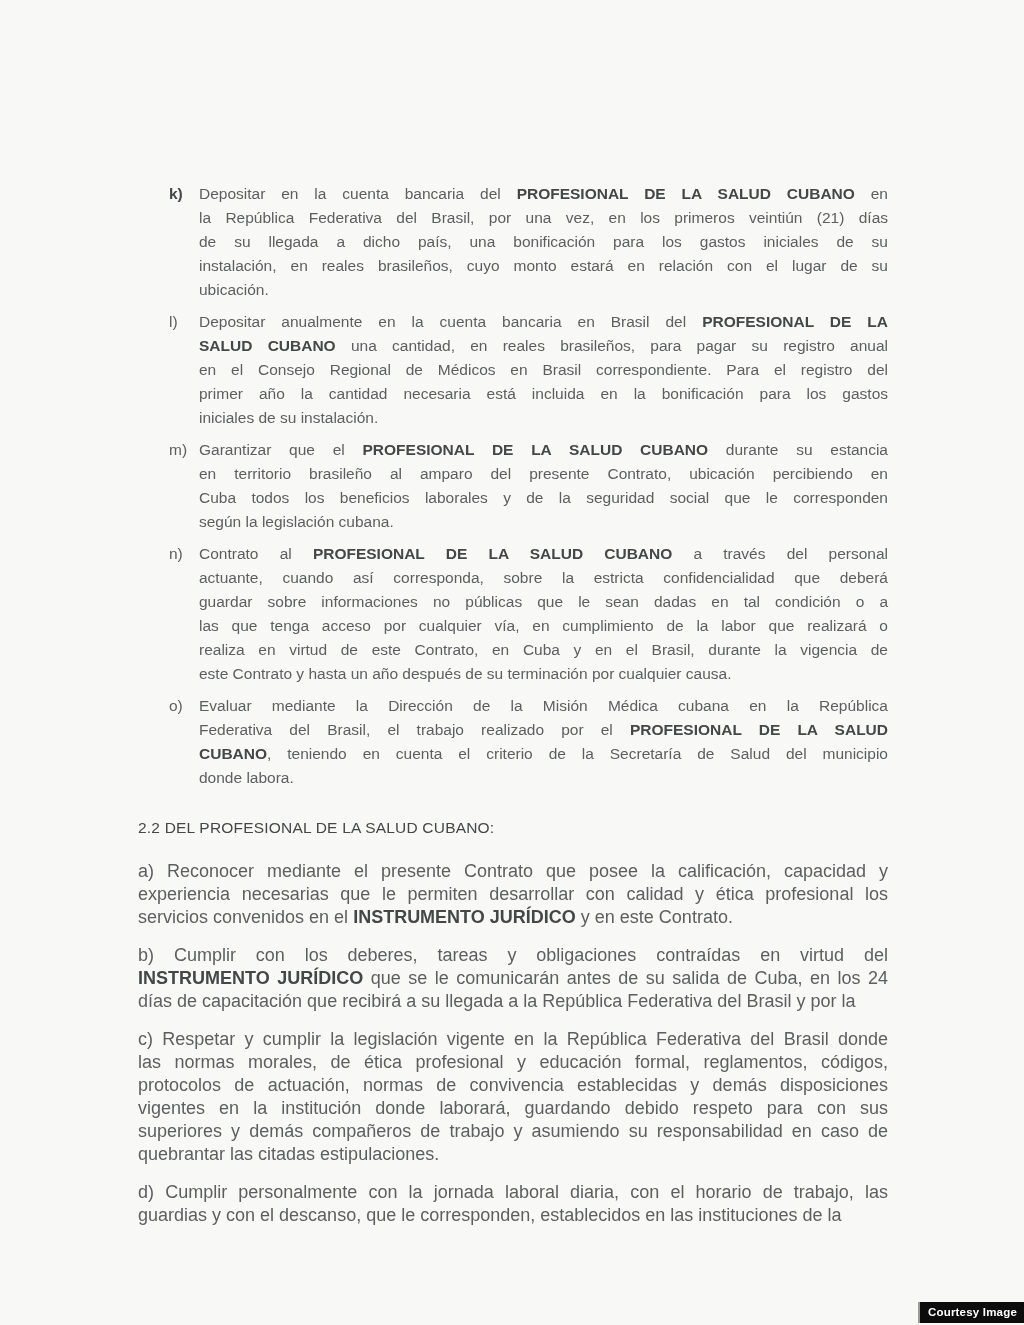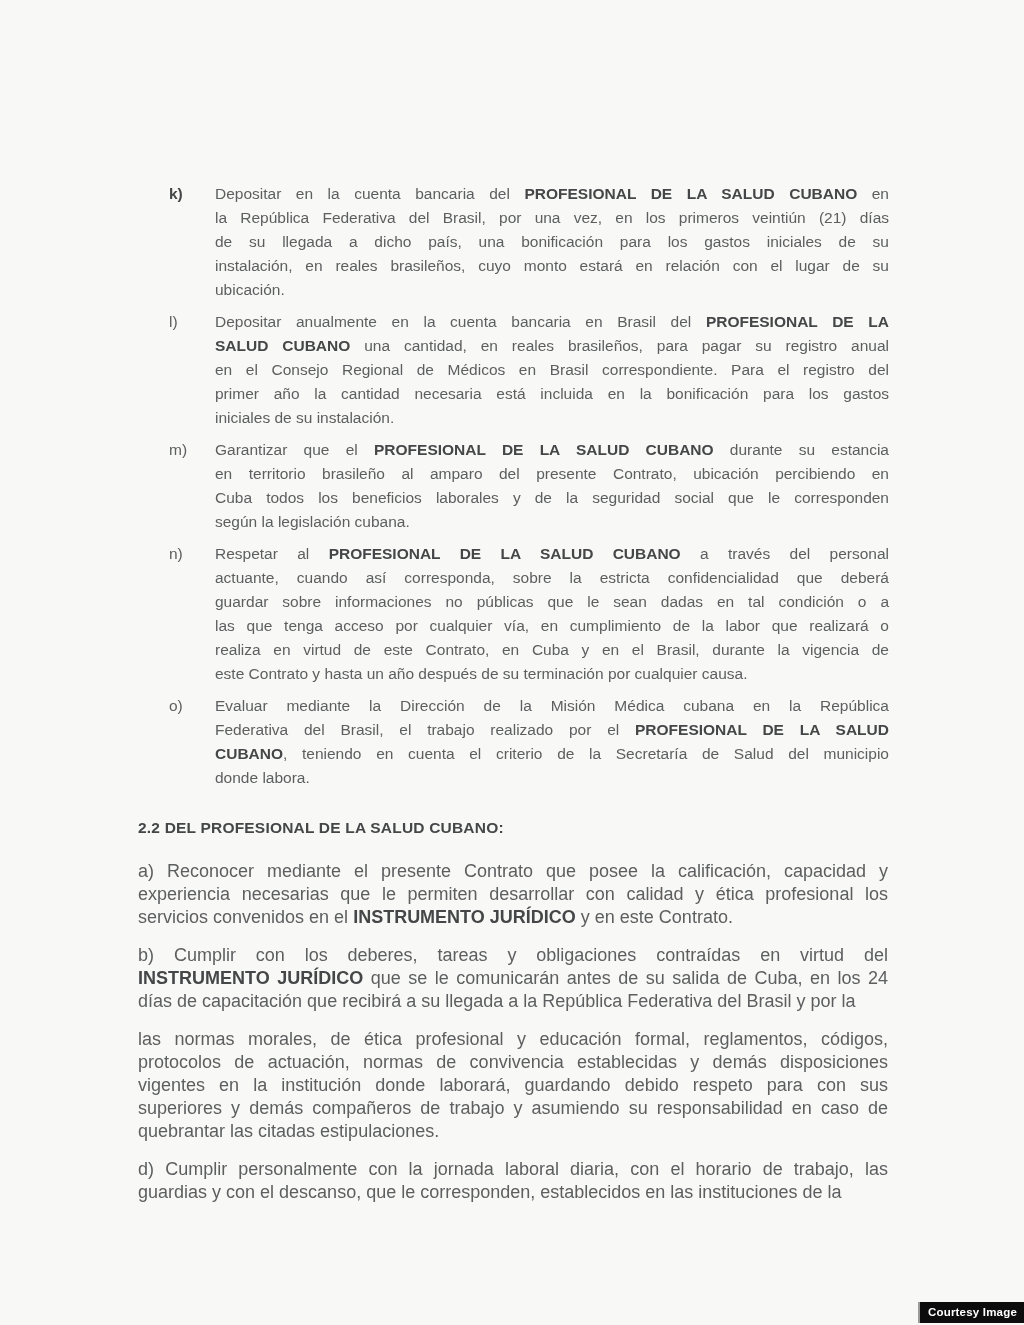--- a/index.html
+++ b/index.html
@@ -28,29 +28,29 @@
   }
   .item {
     display: flex;
     width: 720px;
     margin-bottom: 8px;
     font-size: 15.5px;
     line-height: 24px;
   }
   .item .lbl { width: 30px; flex: none; }
   .item:first-child .lbl { font-weight: bold; color: #454648; }
-  .item .txt { width: 689px; margin-left: 16px; }
+  .item .txt { width: 689px; }
   
   .ln { text-align: justify; text-align-last: justify; }
   .ln:last-child { text-align-last: left; }
   
   .heading {
     margin: 28px 0 22px 138px;
     font-size: 15.5px;
-    font-weight: bold;
+    font-weight: normal;
     color: #454648;
     line-height: 20px;
     letter-spacing: 0.2px;
   }
   .para {
     margin: 0 0 15px 138px;
     width: 750px;
     font-size: 18px;
     line-height: 23px;
   }
@@ -101,21 +101,21 @@
         <div class="txt">
             <div class="ln"><span>Garantizar que el </span><span class="b">PROFESIONAL DE LA SALUD CUBANO</span><span> durante su estancia</span></div>
             <div class="ln"><span>en territorio brasileño al amparo del presente Contrato, ubicación percibiendo en</span></div>
             <div class="ln"><span>Cuba todos los beneficios laborales y de la seguridad social que le corresponden</span></div>
             <div class="ln"><span>según la legislación cubana.</span></div>
           </div>
       </div>
       <div class="item">
         <span class="lbl">n)</span>
         <div class="txt">
-            <div class="ln"><span>Respetar al </span><span class="b">PROFESIONAL DE LA SALUD CUBANO</span><span> a través del personal</span></div>
+            <div class="ln"><span>Contrato al </span><span class="b">PROFESIONAL DE LA SALUD CUBANO</span><span> a través del personal</span></div>
             <div class="ln"><span>actuante, cuando así corresponda, sobre la estricta confidencialidad que deberá</span></div>
             <div class="ln"><span>guardar sobre informaciones no públicas que le sean dadas en tal condición o a</span></div>
             <div class="ln"><span>las que tenga acceso por cualquier vía, en cumplimiento de la labor que realizará o</span></div>
             <div class="ln"><span>realiza en virtud de este Contrato, en Cuba y en el Brasil, durante la vigencia de</span></div>
             <div class="ln"><span>este Contrato y hasta un año después de su terminación por cualquier causa.</span></div>
           </div>
       </div>
       <div class="item">
         <span class="lbl">o)</span>
         <div class="txt">
@@ -133,20 +133,21 @@
         <div class="ln"><span>a) Reconocer mediante el presente Contrato que posee la calificación, capacidad y</span></div>
         <div class="ln"><span>experiencia necesarias que le permiten desarrollar con calidad y ética profesional los</span></div>
         <div class="ln"><span>servicios convenidos en el </span><span class="b">INSTRUMENTO JURÍDICO</span><span> y en este Contrato.</span></div>
       </div>
     <div class="para">
         <div class="ln"><span>b) Cumplir con los deberes, tareas y obligaciones contraídas en virtud del</span></div>
         <div class="ln"><span class="b">INSTRUMENTO JURÍDICO</span><span> que se le comunicarán antes de su salida de Cuba, en los 24</span></div>
         <div class="ln"><span>días de capacitación que recibirá a su llegada a la República Federativa del Brasil y por la</span></div>
       </div>
     <div class="para">
+        <div class="ln"><span>c) Respetar y cumplir la legislación vigente en la República Federativa del Brasil donde</span></div>
         <div class="ln"><span>las normas morales, de ética profesional y educación formal, reglamentos, códigos,</span></div>
         <div class="ln"><span>protocolos de actuación, normas de convivencia establecidas y demás disposiciones</span></div>
         <div class="ln"><span>vigentes en la institución donde laborará, guardando debido respeto para con sus</span></div>
         <div class="ln"><span>superiores y demás compañeros de trabajo y asumiendo su responsabilidad en caso de</span></div>
         <div class="ln"><span>quebrantar las citadas estipulaciones.</span></div>
       </div>
     <div class="para">
         <div class="ln"><span>d) Cumplir personalmente con la jornada laboral diaria, con el horario de trabajo, las</span></div>
         <div class="ln"><span>guardias y con el descanso, que le corresponden, establecidos en las instituciones de la</span></div>
       </div>

